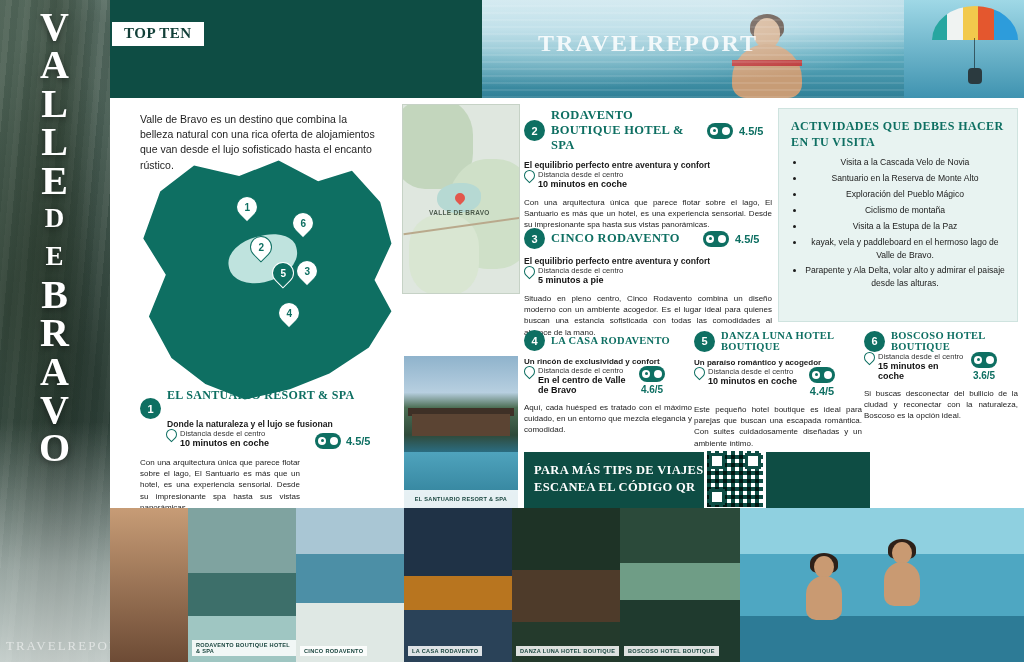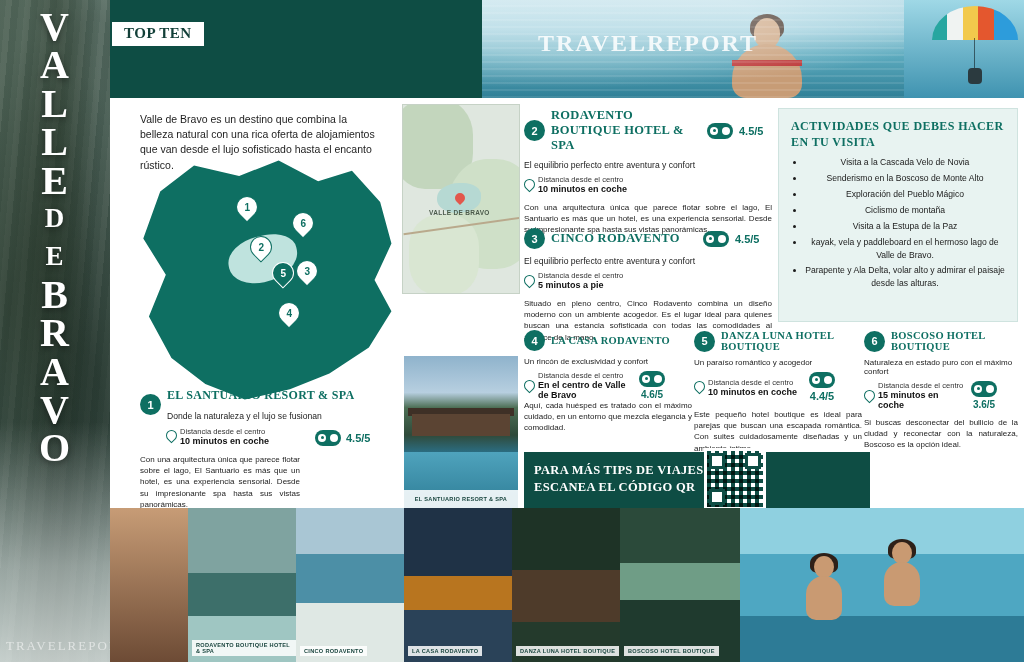--- a/index.html
+++ b/index.html
@@ -169,21 +169,21 @@
   .num-badge {
     width: 21px; height: 21px; border-radius: 50%;
     background: #0e6f62; color: #fff;
     display: flex; align-items: center; justify-content: center;
     font-size: 11px; font-weight: 700; flex: 0 0 auto;
   }
   .hotel-name {
     font-family: "Liberation Serif", serif;
     color: #0e6f62; font-weight: 700; letter-spacing: .3px;
   }
-  .tagline { font-size: 8.6px; font-weight: 400; color: #1c1c1c; }
+  .tagline { font-size: 8.6px; font-weight: 700; color: #1c1c1c; }
   .dist-label { font-size: 7.6px; color: #333; }
   .dist-value { font-size: 9px; font-weight: 700; color: #111; }
   .desc { font-size: 8px; line-height: 1.4; color: #222; text-align: justify; }
   .rating {
     font-size: 11px; font-weight: 700; color: #0e6f62;
   }
   .tripadvisor {
     width: 26px; height: 16px; border-radius: 8px;
     background: #0e6f62; position: relative; flex: 0 0 auto;
   }
@@ -201,21 +201,21 @@
     width: 9px; height: 12px; flex: 0 0 auto; position: relative;
   }
   .pinicon:before {
     content:""; position:absolute; left:0; top:0; width:9px; height:9px;
     border-radius:50% 50% 50% 0; transform: rotate(-45deg);
     border: 1.6px solid #0e6f62;
   }
 
   .card { position: absolute; }
   .card .head-row { display: flex; align-items: center; gap: 6px; }
-  .card .dist-row { display: flex; align-items: center; gap: 5px; margin-top: 5px; }
+  .card .dist-row { display: flex; align-items: flex-start; gap: 5px; }
 
   
   #card2 { left: 524px; top: 108px; width: 248px; }
   #card3 { left: 524px; top: 228px; width: 248px; }
   #card1 { left: 140px; top: 388px; width: 258px; }
   #card4 { left: 524px; top: 330px; width: 168px; }
   #card5 { left: 694px; top: 330px; width: 168px; }
   #card6 { left: 864px; top: 330px; width: 154px; }
 
   
@@ -433,21 +433,21 @@
         <div class="dist-label">Distancia desde el centro</div>
         <div class="dist-value">En el centro de Valle de Bravo</div>
       </div>
       <div style="display:flex; flex-direction:column; align-items:center; gap:2px;">
         <div class="tripadvisor">
             <i></i>
           </div>
         <div class="rating" style="font-size:10px;">4.6/5</div>
       </div>
     </div>
-    <div class="desc" style="">Aquí, cada huésped es tratado con el máximo cuidado, en un entorno que mezcla elegancia y comodidad.</div>
+    <div class="desc" style="margin-top:7px;">Aquí, cada huésped es tratado con el máximo cuidado, en un entorno que mezcla elegancia y comodidad.</div>
   </div>
 
   <div class="card" id="card5">
     <div class="head-row">
       <div class="num-badge">5</div>
       <div class="hotel-name" style="font-size:10.5px; width:124px;">DANZA LUNA HOTEL BOUTIQUE</div>
     </div>
     <div class="tagline" style="margin-top:6px; font-size:8px;">Un paraíso romántico y acogedor</div>
     <div class="dist-row">
       <div class="pinicon"></div>
@@ -463,21 +463,20 @@
       </div>
     </div>
     <div class="desc" style="margin-top:7px;">Este pequeño hotel boutique es ideal para parejas que buscan una escapada romántica. Con suites cuidadosamente diseñadas y un ambiente íntimo.</div>
   </div>
 
   <div class="card" id="card6">
     <div class="head-row">
       <div class="num-badge">6</div>
       <div class="hotel-name" style="font-size:10.5px; width:112px;">BOSCOSO HOTEL BOUTIQUE</div>
     </div>
-    <div class="tagline" style="margin-top:6px; font-size:8px;">Naturaleza en estado puro con el máximo confort</div>
     <div class="dist-row">
       <div class="pinicon"></div>
       <div style="width:88px;">
         <div class="dist-label">Distancia desde el centro</div>
         <div class="dist-value">15 minutos en coche</div>
       </div>
       <div style="display:flex; flex-direction:column; align-items:center; gap:2px;">
         <div class="tripadvisor">
             <i></i>
           </div>
@@ -485,21 +484,21 @@
       </div>
     </div>
     <div class="desc" style="margin-top:7px;">Si buscas desconectar del bullicio de la ciudad y reconectar con la naturaleza, Boscoso es la opción ideal.</div>
   </div>
 
   <div class="card" id="card1">
     <div class="head-row">
       <div class="num-badge">1</div>
       <div>
         <div class="hotel-name" style="font-size:12px;">EL SANTUARIO RESORT &amp; SPA</div>
-        <div class="tagline" style="margin-top:8px;">Donde la naturaleza y el lujo se fusionan</div>
+        <div class="tagline" style="margin-top:16px;">Donde la naturaleza y el lujo se fusionan</div>
       </div>
     </div>
     <div class="dist-row" style="margin-left:26px;">
       <div class="pinicon"></div>
       <div style="width:130px;">
         <div class="dist-label">Distancia desde el centro</div>
         <div class="dist-value">10 minutos en coche</div>
       </div>
       <div style="display:flex; align-items:center; gap:5px; margin-top:4px;">
         <div class="tripadvisor">
@@ -508,21 +507,21 @@
         <div class="rating">4.5/5</div>
       </div>
     </div>
     <div class="desc" style="margin-top:8px; width:160px;">Con una arquitectura única que parece flotar sobre el lago, El Santuario es más que un hotel, es una experiencia sensorial. Desde su impresionante spa hasta sus vistas panorámicas.</div>
   </div>
 
   <div class="activities">
     <h3>ACTIVIDADES QUE DEBES HACER EN TU VISITA</h3>
     <ul>
       <li>Visita a la Cascada Velo de Novia</li>
-      <li>Senderismo en la Boscoso de Monte Alto</li>
+      <li>Santuario en la Reserva de Monte Alto</li>
       <li>Exploración del Pueblo Mágico</li>
       <li>Ciclismo de montaña</li>
       <li>Visita a la Estupa de la Paz</li>
       <li>kayak, vela y paddleboard en el hermoso lago de Valle de Bravo.</li>
       <li>Parapente y Ala Delta, volar alto y admirar el paisaje desde las alturas.</li>
     </ul>
   </div>
 
   <div class="feat-photo">
     <div class="roof"></div>

